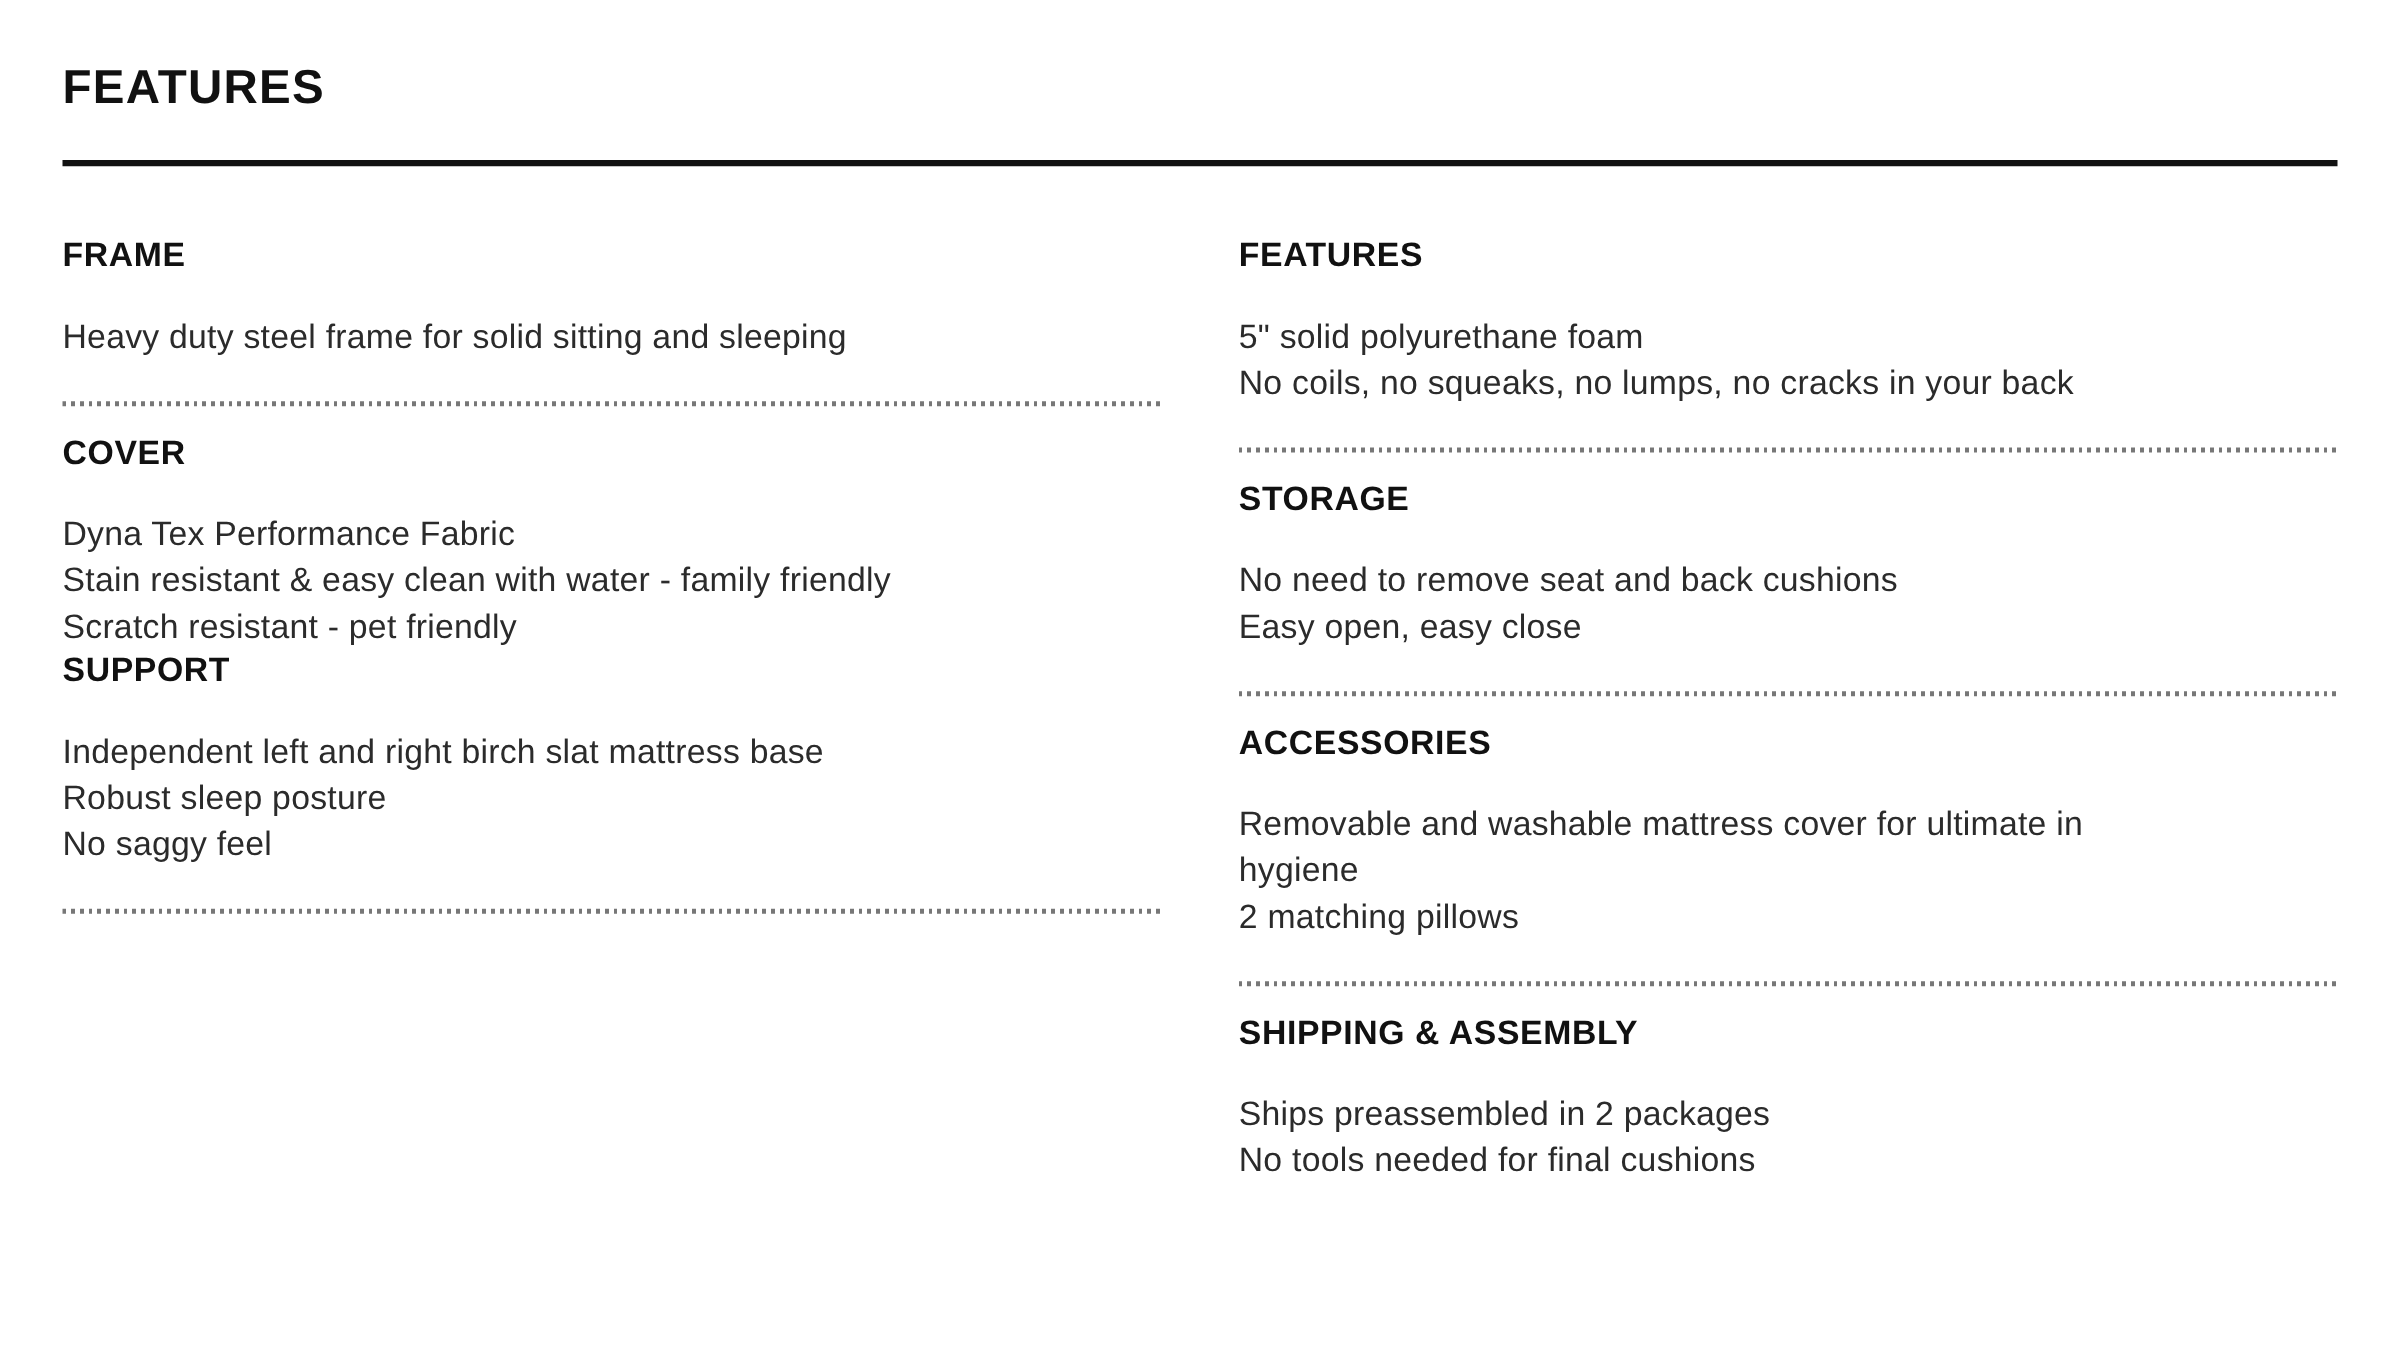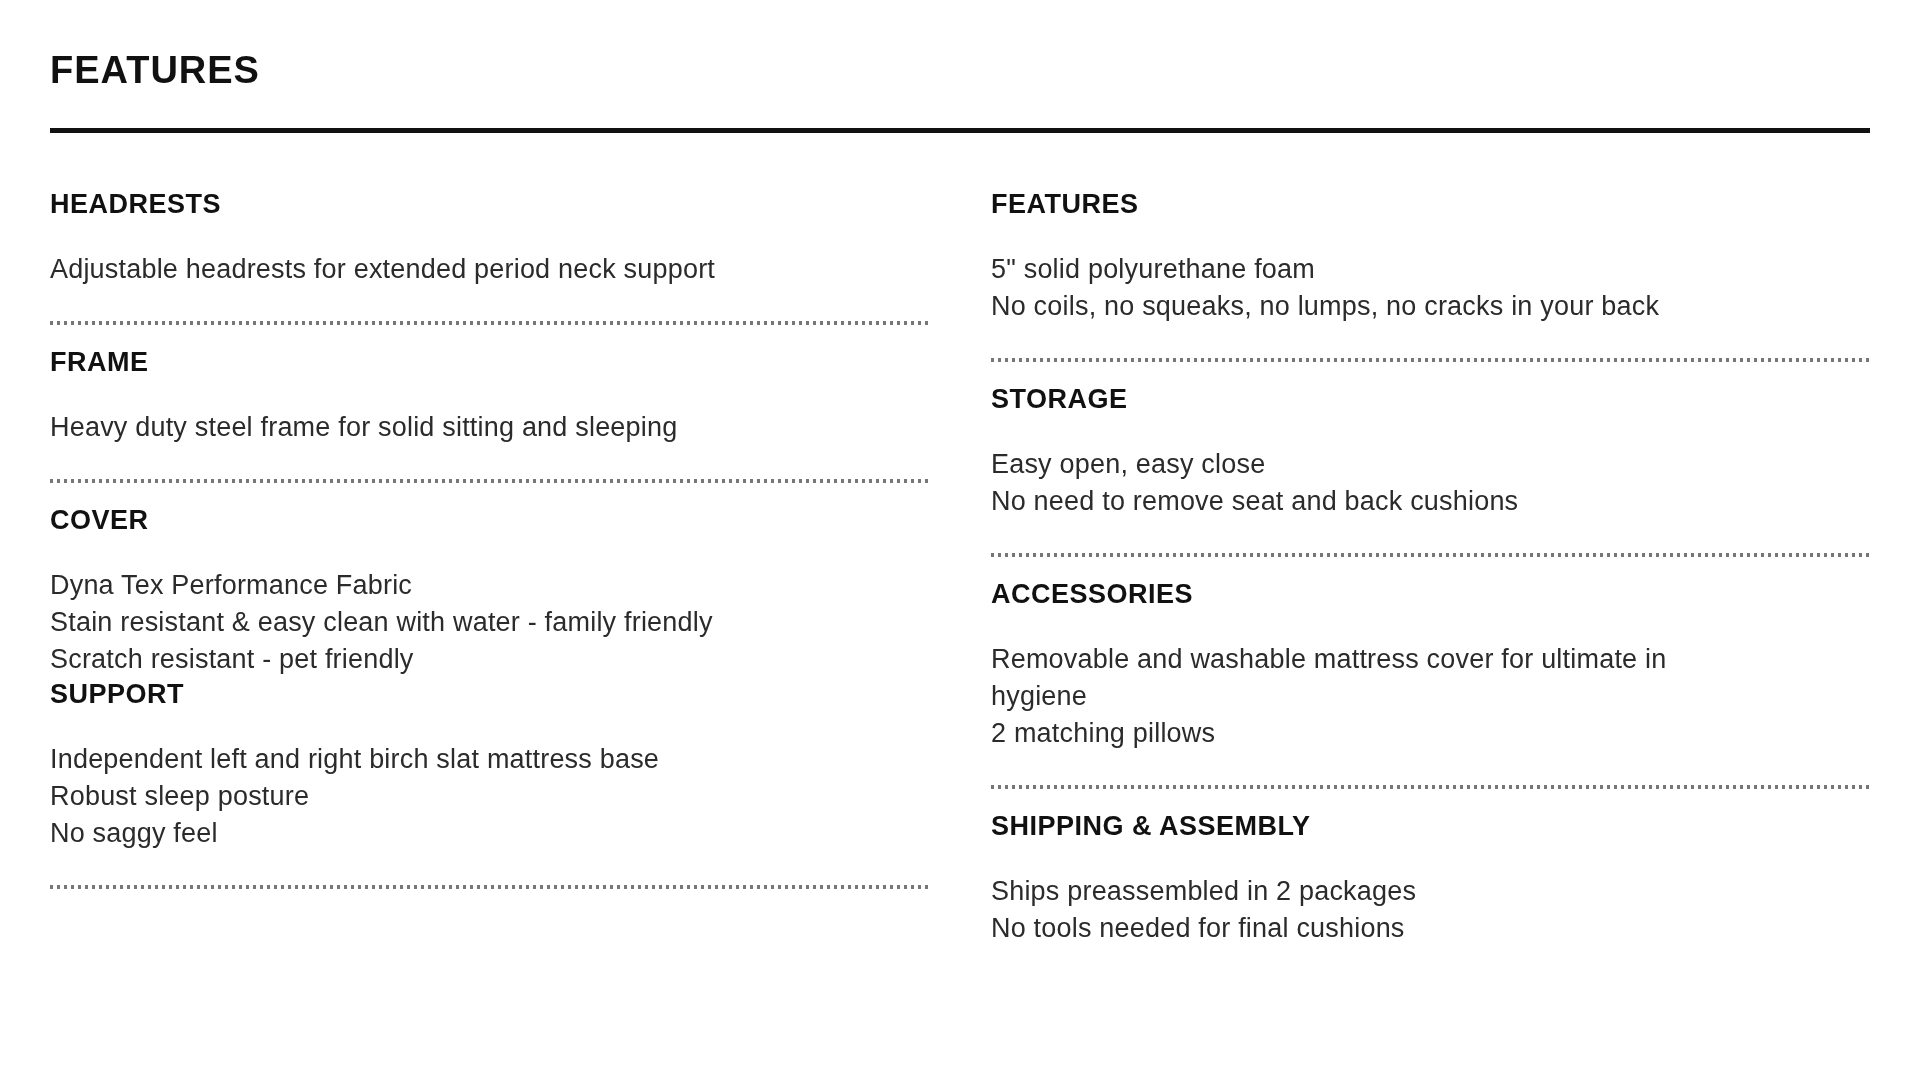--- a/index.html
+++ b/index.html
@@ -55,25 +55,20 @@
 <body>
 
 <div class="page">
   <h1 class="title">FEATURES</h1>
   <div class="rule"></div>
 
   <div class="columns">
 
     <div class="col">
 
-      <section class="sec">
-        <h2 class="sec-h">HEADRESTS</h2>
-        <p class="sec-line">Adjustable headrests for extended period neck support</p>
-        <div class="dotted"></div>
-      </section>
 
       <section class="sec">
         <h2 class="sec-h">FRAME</h2>
         <p class="sec-line">Heavy duty steel frame for solid sitting and sleeping</p>
         <div class="dotted"></div>
       </section>
 
       <section class="sec">
         <h2 class="sec-h">COVER</h2>
         <p class="sec-line">Dyna Tex Performance Fabric</p>
@@ -95,22 +90,22 @@
 
       <section class="sec">
         <h2 class="sec-h">FEATURES</h2>
         <p class="sec-line">5" solid polyurethane foam</p>
         <p class="sec-line">No coils, no squeaks, no lumps, no cracks in your back</p>
         <div class="dotted"></div>
       </section>
 
       <section class="sec">
         <h2 class="sec-h">STORAGE</h2>
+        <p class="sec-line">No need to remove seat and back cushions</p>
         <p class="sec-line">Easy open, easy close</p>
-        <p class="sec-line">No need to remove seat and back cushions</p>
         <div class="dotted"></div>
       </section>
 
       <section class="sec">
         <h2 class="sec-h">ACCESSORIES</h2>
         <p class="sec-line">Removable and washable mattress cover for ultimate in</p>
         <p class="sec-line">hygiene</p>
         <p class="sec-line">2 matching pillows</p>
         <div class="dotted"></div>
       </section>

